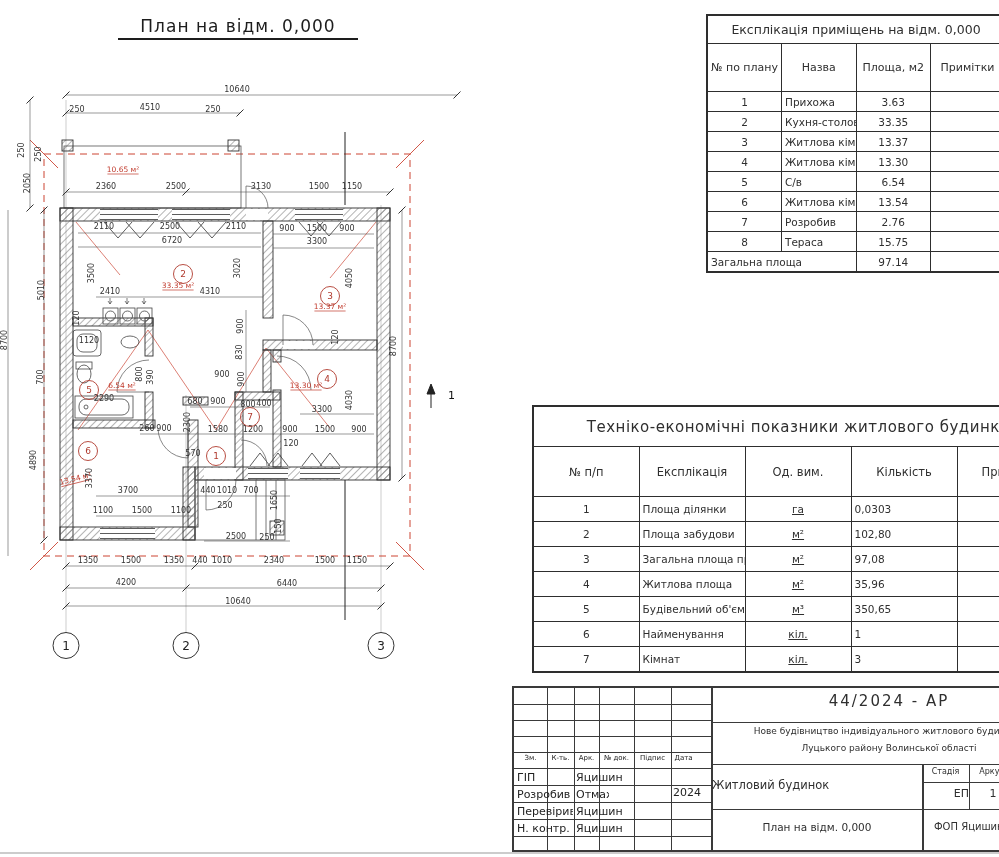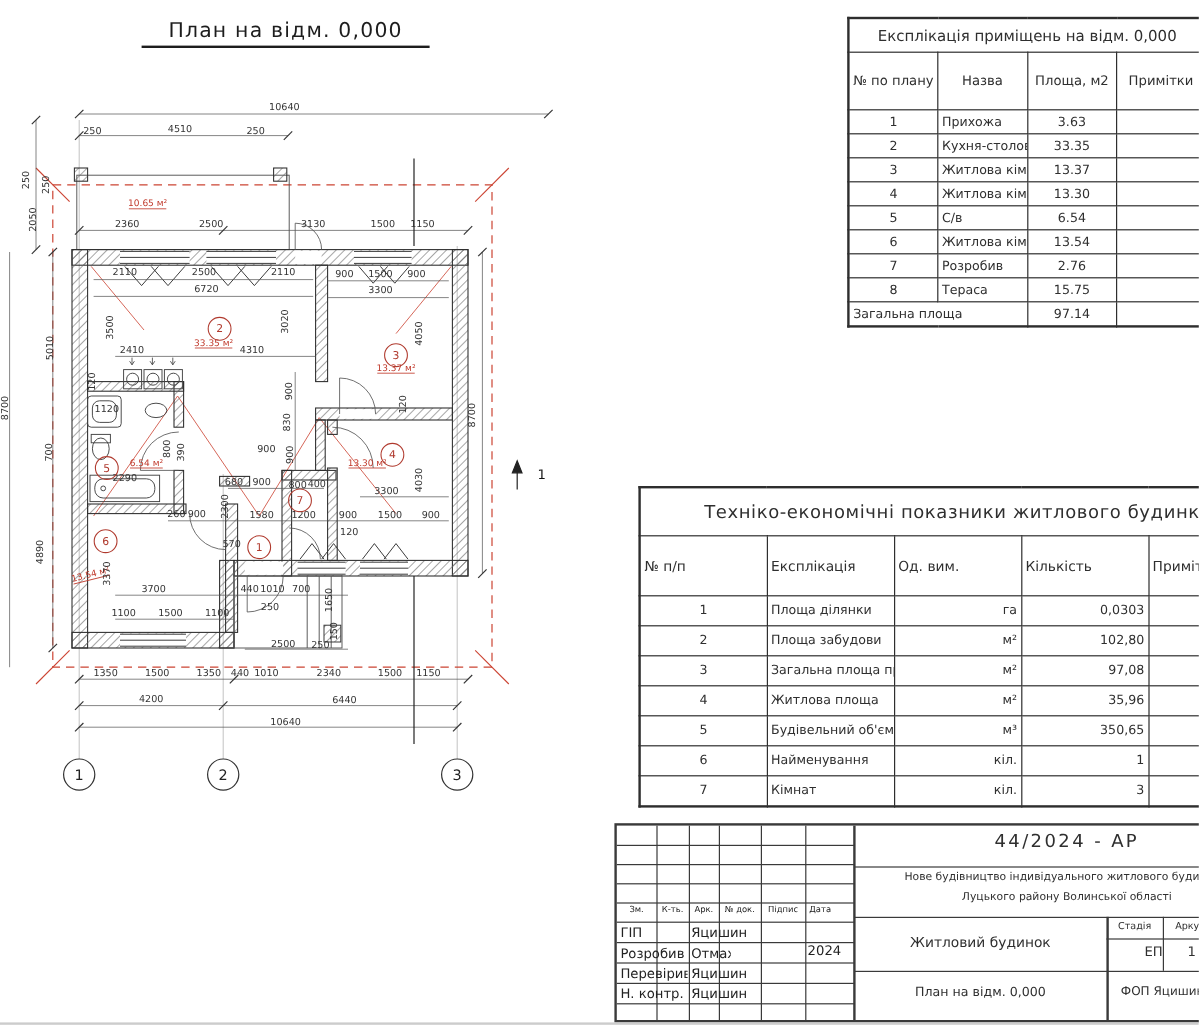--- a/index.html
+++ b/index.html
@@ -29,38 +29,38 @@
     padding:0 3px;overflow:hidden;white-space:nowrap;
   }
   .expl{left:706px;top:14px;width:300px;font-size:10.5px;}
   .expl .ttl{font-size:12.5px;text-align:center;height:27px;}
   .expl th{font-size:11px;text-align:center;height:47px;white-space:normal;}
   .expl td{height:19px;}
   .expl .c-num{text-align:center;}
   .expl .c-area{text-align:center;}
   .tech{left:532px;top:405px;width:532px;font-size:10.5px;}
   .tech .ttl{font-size:15px;text-align:center;height:39px;letter-spacing:0.5px;}
-  .tech th{font-size:11.5px;text-align:left;height:49px;white-space:normal;}
+  .tech th{font-size:11.5px;text-align:center;height:49px;white-space:normal;}
   .tech td{height:24px;}
   .tech .c-num{text-align:center;}
-  .tech .c-unit{text-align:right;}
-  .tech .c-qty{text-align:right;}
+  .tech .c-unit{text-align:center;text-decoration:underline;}
+  .tech .c-qty{text-align:left;}
   table.sheet-tbl{border:2px solid #2e2e2e;}
 
   .stamp{position:absolute;left:512px;top:686px;width:552px;height:162px;border:2px solid #3a3a3a;background:#fff;}
   .stamp .vl{position:absolute;top:0;bottom:0;width:1px;background:#3a3a3a;}
   .stamp .vl2{position:absolute;width:2px;background:#3a3a3a;}
   .stamp .hl{position:absolute;height:1px;background:#3a3a3a;}
   .stamp .txt{position:absolute;overflow:hidden;white-space:nowrap;}
   .stamp .cl{font-size:7px;text-align:center;color:#222;}
   .stamp .role{font-size:11px;color:#222;}
   .docnum{left:198px;top:4px;width:354px;text-align:center;font-size:15px;letter-spacing:2px;}
   .desc1{left:198px;top:38px;width:354px;text-align:center;font-size:9px;}
   .desc2{left:198px;top:55px;width:354px;text-align:center;font-size:9px;}
-  .objname{left:198px;top:90px;width:210px;text-align:center;font-size:11.5px;}
+  .objname{left:198px;top:90px;width:210px;font-size:11.5px;}
   .stagelbl{left:408px;top:79px;width:47px;text-align:center;font-size:8px;}
   .sheetlbl{left:455px;top:79px;width:48px;text-align:center;font-size:8px;}
   .stageval{left:408px;top:99px;width:47px;text-align:right;font-size:11px;}
   .sheetval{left:455px;top:99px;width:48px;text-align:center;font-size:11px;}
   .sheetname{left:198px;top:133px;width:210px;text-align:center;font-size:10.5px;}
   .company{left:420px;top:133px;width:130px;font-size:10px;}
   .edge-line{position:absolute;left:0;top:852px;width:999px;height:2px;background:#cccccc;}
 </style>
 </head>
 <body>

